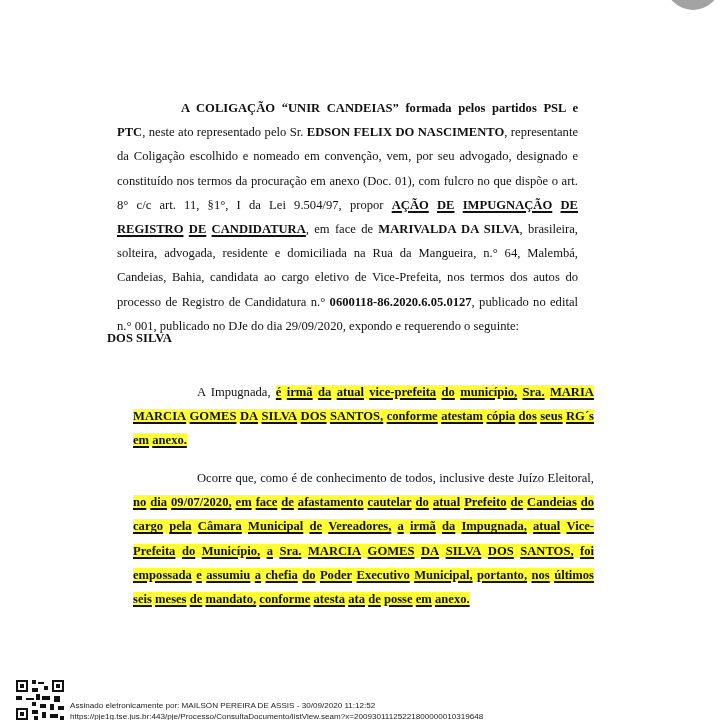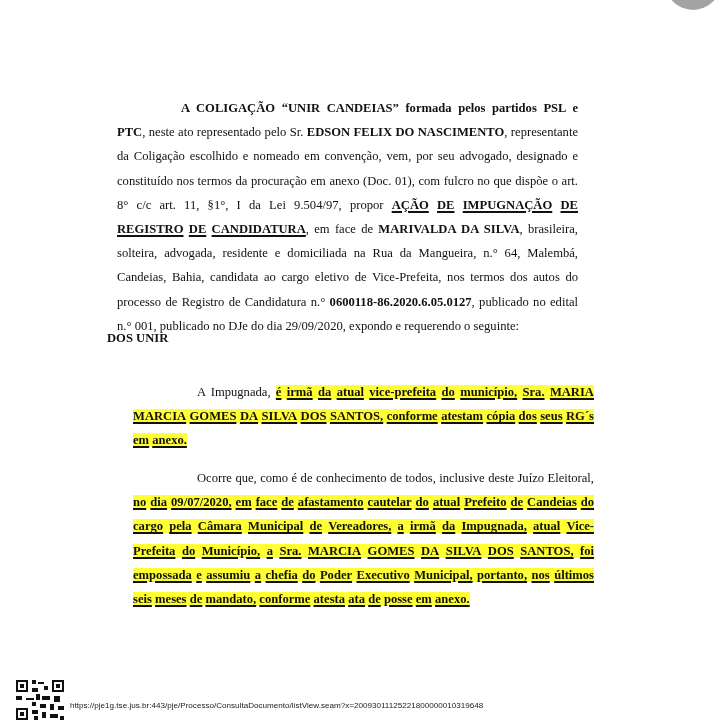--- a/index.html
+++ b/index.html
@@ -42,21 +42,21 @@
     }
   </style>
 </head>
 <body>
 
 <div class="corner-circle"></div>
 
 <div class="page">
   <p class="para indent p1"><span class="b">A COLIGAÇÃO “UNIR CANDEIAS” formada pelos partidos PSL e PTC</span><span>, neste ato representado pelo Sr. </span><span class="b">EDSON FELIX DO NASCIMENTO</span><span>, representante da Coligação escolhido e nomeado em convenção, vem, por seu advogado, designado e constituído nos termos da procuração em anexo (Doc. 01), com fulcro no que dispõe o art. 8° c/c art. 11, §1°, I da Lei 9.504/97, propor </span><span class="b"><span class="u">AÇÃO</span> <span class="u">DE</span> <span class="u">IMPUGNAÇÃO</span> <span class="u">DE</span> <span class="u">REGISTRO</span> <span class="u">DE</span> <span class="u">CANDIDATURA</span></span><span>, em face de </span><span class="b">MARIVALDA DA SILVA</span><span>, brasileira, solteira, advogada, residente e domiciliada na  Rua da Mangueira, n.° 64, Malembá, Candeias, Bahia, candidata ao cargo eletivo de Vice-Prefeita, nos termos dos autos do processo de Registro de Candidatura n.° </span><span class="b">0600118-86.2020.6.05.0127</span><span>, publicado no edital n.° 001, publicado no DJe do dia 29/09/2020, expondo e requerendo o seguinte:</span></p>
 
-  <p class="heading">DOS UNIR</p>
+  <p class="heading">DOS SILVA</p>
 
   <p class="para indent p2"><span>A Impugnada, </span><span class="hl" id="hl2"><span class="hlw">é</span> <span class="hlw">irmã</span> <span class="hlw">da</span> <span class="hlw">atual</span> <span class="hlw">vice-prefeita</span> <span class="hlw">do</span> <span class="hlw">município,</span> <span class="hlw">Sra.</span> <span class="hlw">MARIA</span> <span class="hlw">MARCIA</span> <span class="hlw">GOMES</span> <span class="hlw">DA</span> <span class="hlw">SILVA</span> <span class="hlw">DOS</span> <span class="hlw">SANTOS,</span> <span class="hlw">conforme</span> <span class="hlw">atestam</span> <span class="hlw">cópia</span> <span class="hlw">dos</span> <span class="hlw">seus</span> <span class="hlw">RG´s</span> <span class="hlw">em</span> <span class="hlw">anexo.</span></span></p>
 
   <p class="para indent p3"><span>Ocorre que, como é de conhecimento de todos, inclusive deste Juízo Eleitoral, </span><span class="hl" id="hl3"><span class="hlw">no</span> <span class="hlw">dia</span> <span class="hlw">09/07/2020,</span> <span class="hlw">em</span> <span class="hlw">face</span> <span class="hlw">de</span> <span class="hlw">afastamento</span> <span class="hlw">cautelar</span> <span class="hlw">do</span> <span class="hlw">atual</span> <span class="hlw">Prefeito</span> <span class="hlw">de</span> <span class="hlw">Candeias</span> <span class="hlw">do</span> <span class="hlw">cargo</span> <span class="hlw">pela</span> <span class="hlw">Câmara</span> <span class="hlw">Municipal</span> <span class="hlw">de</span> <span class="hlw">Vereadores,</span> <span class="hlw">a</span> <span class="hlw">irmã</span> <span class="hlw">da</span> <span class="hlw">Impugnada,</span> <span class="hlw">atual</span> <span class="hlw">Vice-Prefeita</span> <span class="hlw">do</span> <span class="hlw">Município,</span> <span class="hlw">a</span> <span class="hlw">Sra.</span> <span class="hlw">MARCIA</span> <span class="hlw">GOMES</span> <span class="hlw">DA</span> <span class="hlw">SILVA</span> <span class="hlw">DOS</span> <span class="hlw">SANTOS,</span> <span class="hlw">foi</span> <span class="hlw">empossada</span> <span class="hlw">e</span> <span class="hlw">assumiu</span> <span class="hlw">a</span> <span class="hlw">chefia</span> <span class="hlw">do</span> <span class="hlw">Poder</span> <span class="hlw">Executivo</span> <span class="hlw">Municipal,</span> <span class="hlw">portanto,</span> <span class="hlw">nos</span> <span class="hlw">últimos</span> <span class="hlw">seis</span> <span class="hlw">meses</span> <span class="hlw">de</span> <span class="hlw">mandato,</span> <span class="hlw">conforme</span> <span class="hlw">atesta</span> <span class="hlw">ata</span> <span class="hlw">de</span> <span class="hlw">posse</span> <span class="hlw">em</span> <span class="hlw">anexo.</span></span></p>
 </div>
 
 <div class="footer">
   <svg class="qr" viewBox="0 0 26 22">
     <rect x="0" y="0" width="26" height="22" fill="#fff"></rect>
     <rect x="1" y="1" width="6" height="6" fill="#111"></rect>
@@ -81,16 +81,17 @@
       <rect x="13" y="13" width="3" height="2" fill="#111"></rect>
       <rect x="18" y="13" width="2" height="3" fill="#111"></rect>
     <rect x="22" y="14" width="3" height="2" fill="#111"></rect>
       <rect x="9" y="16" width="3" height="2" fill="#111"></rect>
       <rect x="14" y="17" width="2" height="3" fill="#111"></rect>
     <rect x="18" y="18" width="4" height="2" fill="#111"></rect>
       <rect x="10" y="19" width="2" height="2" fill="#111"></rect>
       <rect x="23" y="19" width="2" height="2" fill="#111"></rect>
   </svg>
   <div class="sign-text">
+    <div>Assinado eletronicamente por: MAILSON PEREIRA DE ASSIS - 30/09/2020 11:12:52</div>
     <div>https://pje1g.tse.jus.br:443/pje/Processo/ConsultaDocumento/listView.seam?x=20093011125221800000010319648</div>
   </div>
   <div class="num">Num. 10810901 - Pág. 1</div>
 </div>
 
 </body></html>

